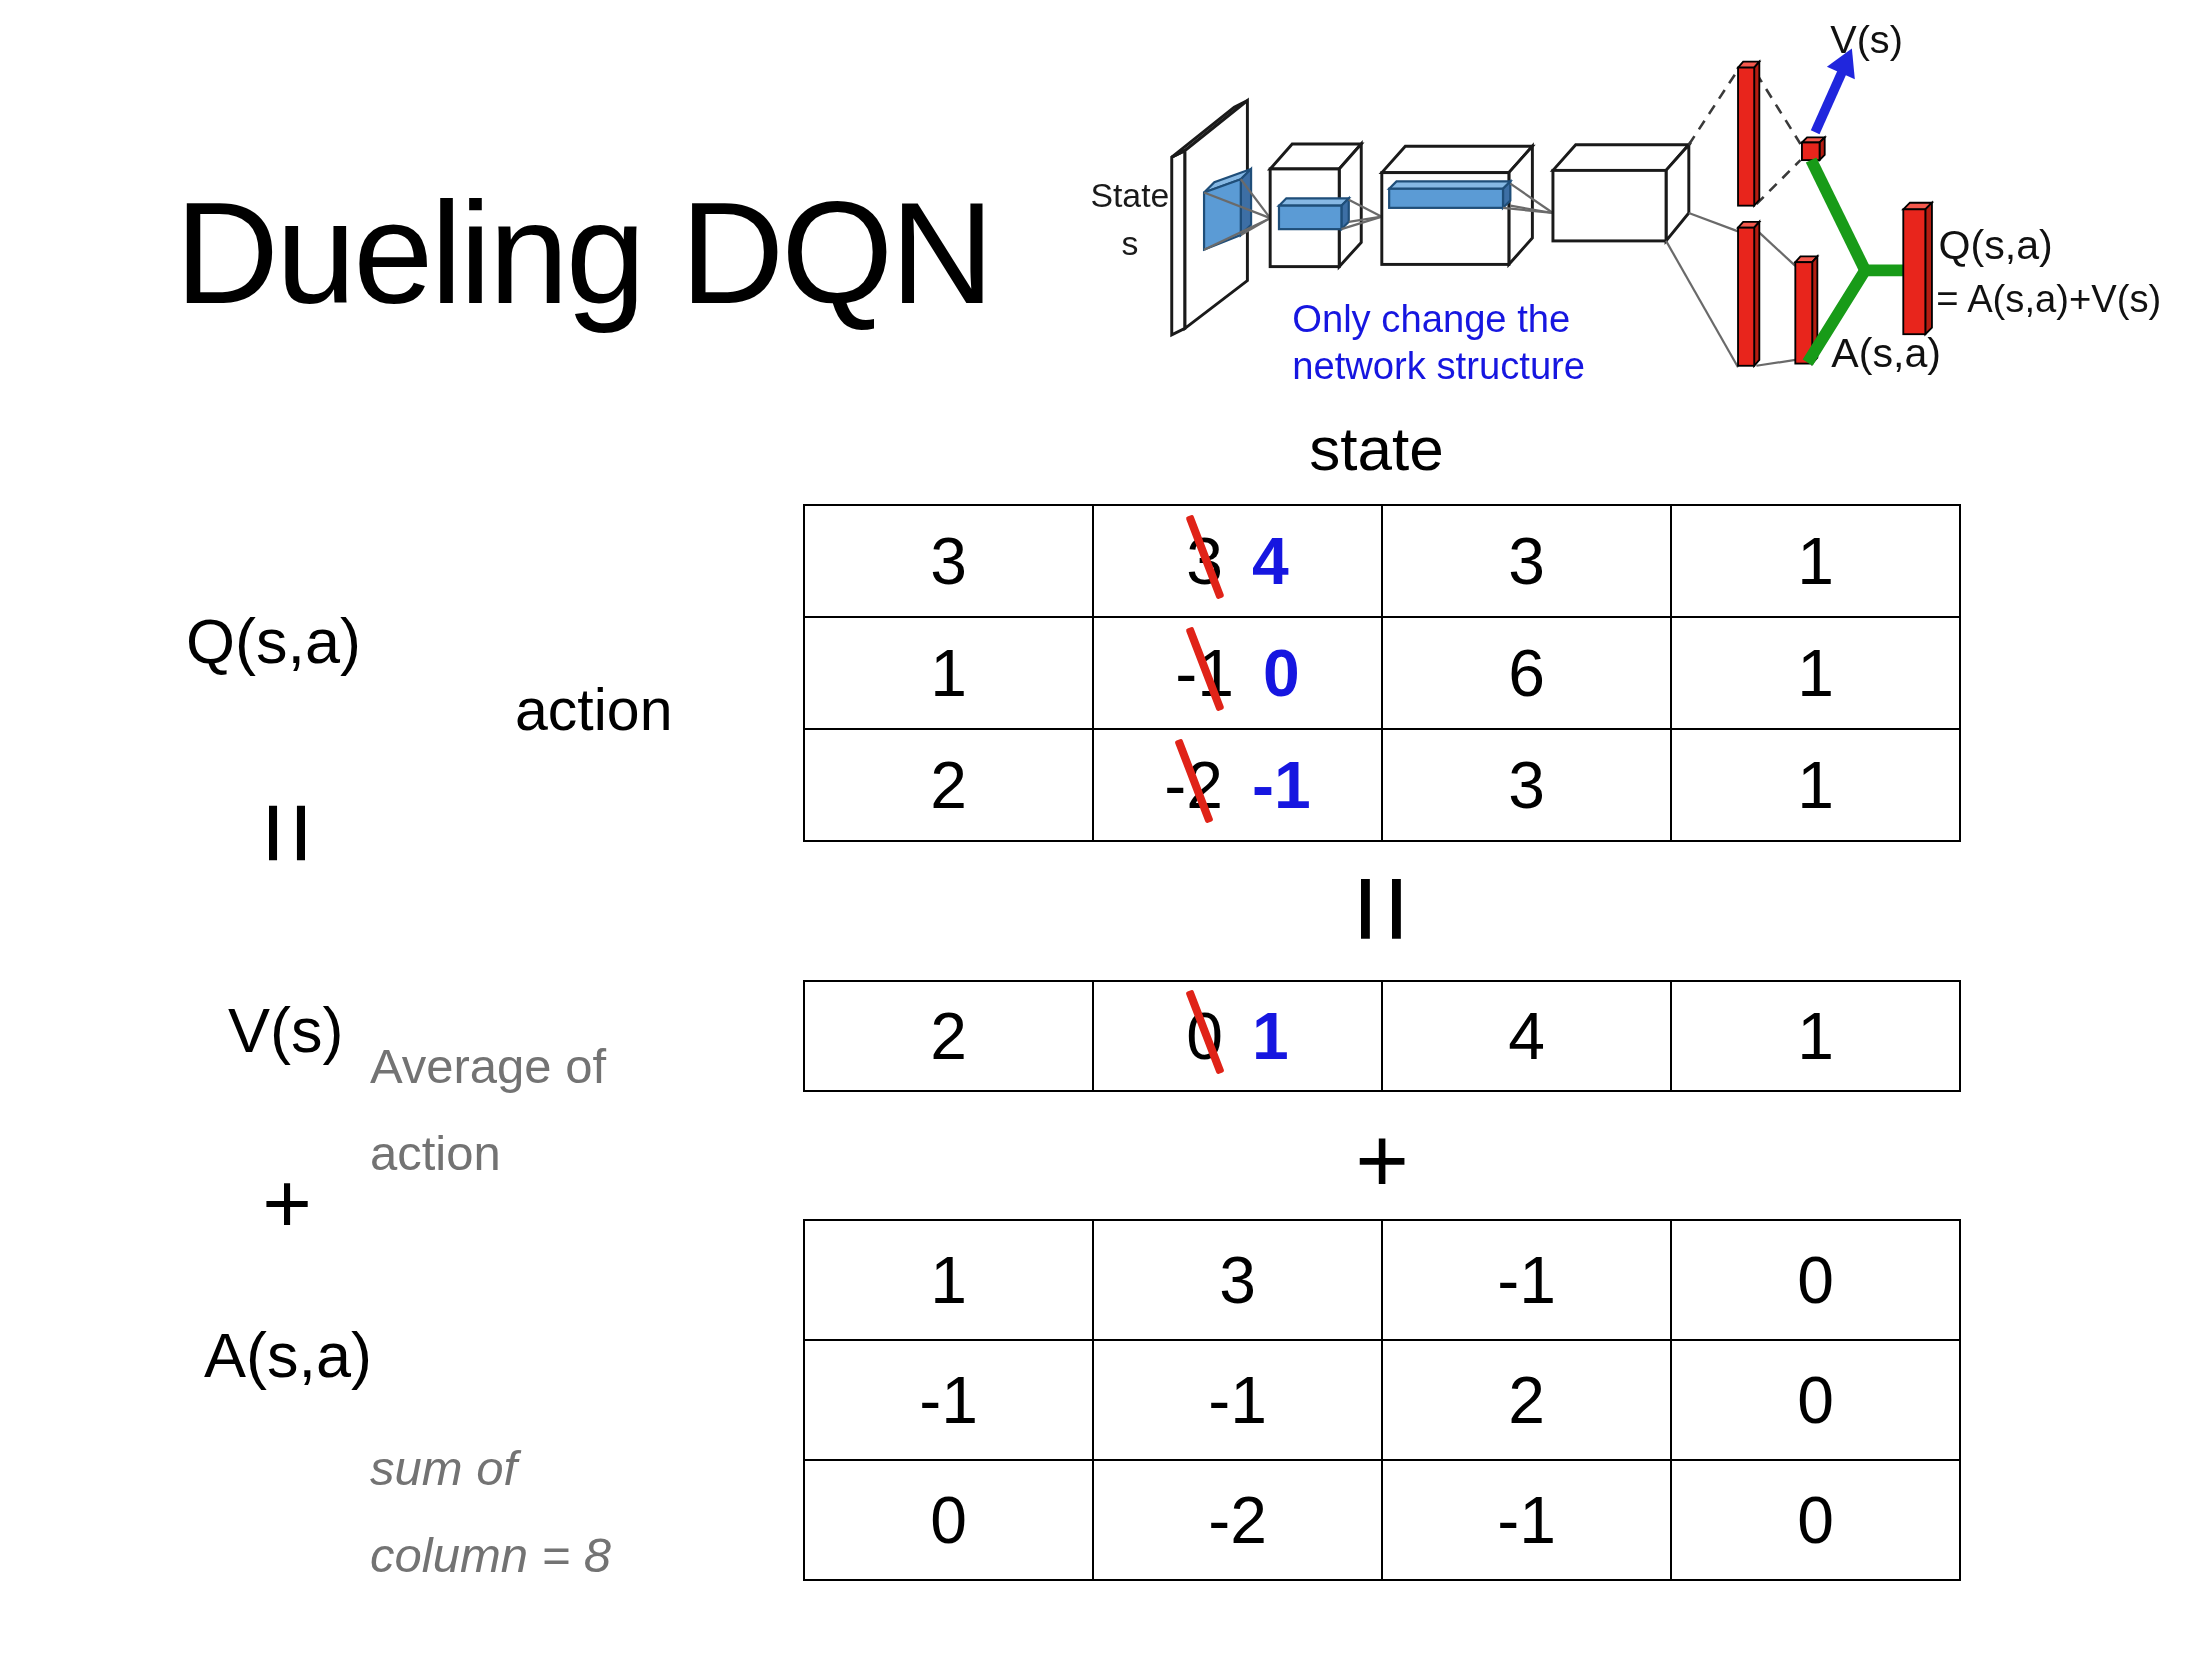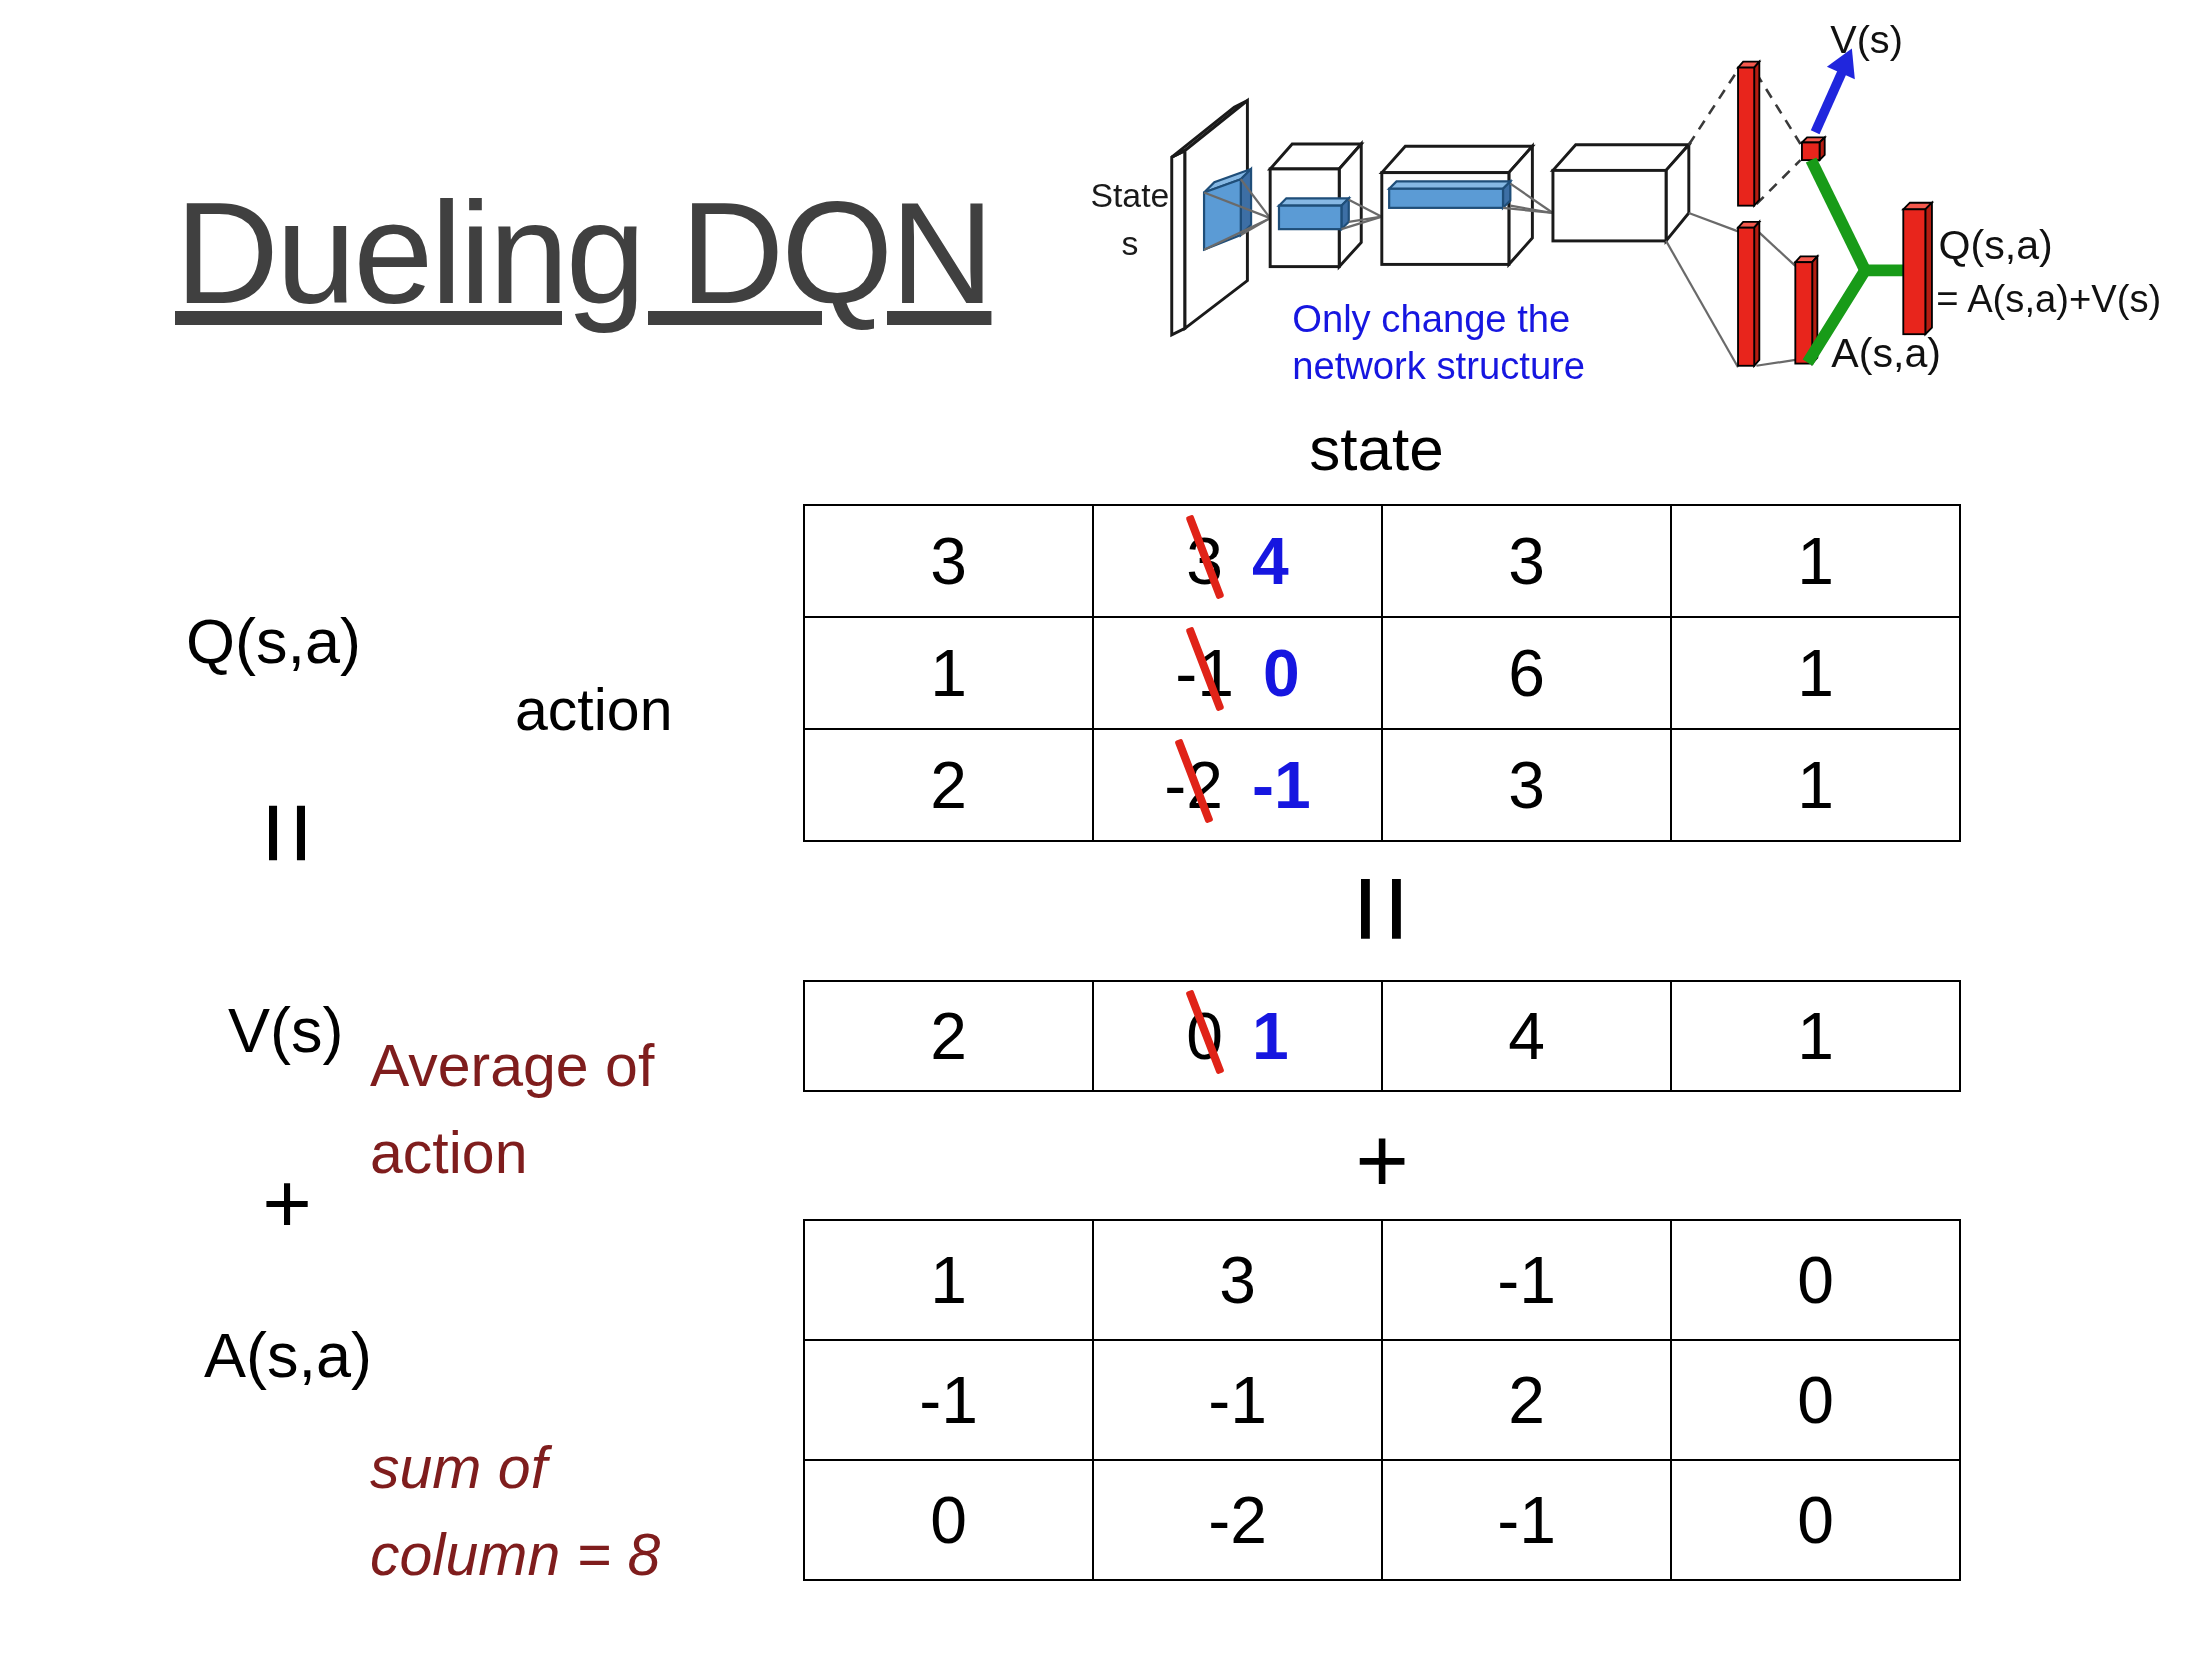--- a/index.html
+++ b/index.html
@@ -3,38 +3,38 @@
 <meta charset="utf-8">
 <style>
   html,body{margin:0;padding:0;background:#fff;}
   .slide{
     position:relative;width:2205px;height:1654px;background:#ffffff;overflow:hidden;
     font-family:"Liberation Sans",sans-serif;color:#000;
   }
   .abs{position:absolute;}
   
   .title{
-    left:175px;top:178px;font-size:144px;line-height:1.05;color:#404040;
-    letter-spacing:-2.9px;white-space:nowrap;text-decoration:underline;
+    left:175px;top:178px;font-size:144px;line-height:1.05;color:#000000;
+    letter-spacing:-2.9px;white-space:nowrap;
   }
   
   .diagram{left:1014px;top:0px;}
   
   .state-label{left:803px;top:413px;width:1147px;text-align:center;font-size:62px;}
   .action-label{left:515px;top:676px;width:272px;font-size:59px;}
   .q-label{left:186px;top:605px;font-size:63px;}
   .v-label{left:228px;top:994px;font-size:63px;}
   .a-label{left:204px;top:1319px;font-size:63px;}
   .rot-eq{font-size:112px;transform:translate(-50%,-50%) rotate(90deg);transform-origin:center;line-height:1;}
   .rot-eq.left-eq{left:288px;top:833px;}
   .rot-eq.mid-eq{left:1382px;top:909px;font-size:123px;}
   .plus{transform:translate(-50%,-50%);line-height:1;}
   .plus.left-plus{left:287px;top:1203px;font-size:85px;}
   .plus.mid-plus{left:1382px;top:1160px;font-size:92px;}
-  .blue-note{color:#7f1d1d;font-size:59px;line-height:87px;white-space:nowrap;}
+  .blue-note{color:#737373;font-size:49px;line-height:87px;white-space:nowrap;}
   .avg-note{left:370px;top:1023px;}
   .sum-note{left:370px;top:1425px;font-style:italic;}
   
   table.grid{border-collapse:collapse;table-layout:fixed;position:absolute;background:#fff;}
   table.grid td{
     border:2.9px solid #000;text-align:center;vertical-align:middle;padding:0;
     font-size:66px;color:#000;width:287px;
   }
   .q-table{left:803px;top:504px;}
   .q-table tr{height:112px;}

